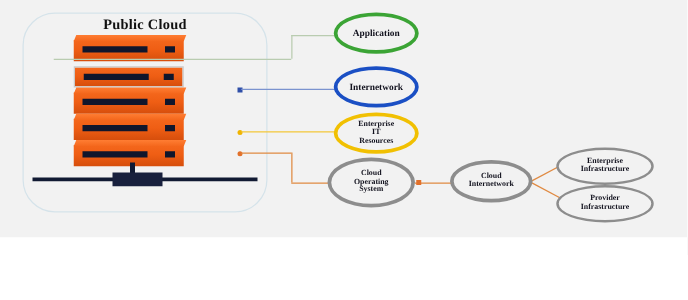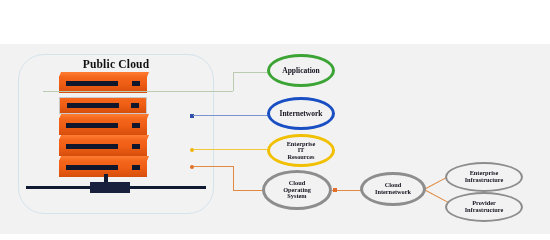--- a/index.html
+++ b/index.html
@@ -7,21 +7,20 @@
     padding: 0;
     background: #ffffff;
   }
   #canvas {
     position: relative;
     width: 550px;
     height: 190px;
     background: #f2f2f2;
     overflow: hidden;
     font-family: "Liberation Serif", "DejaVu Serif", serif;
-    margin-top: 44px;
   }
   
   .cloud-box {
     position: absolute;
     left: 18px;
     top: 10px;
     width: 196px;
     height: 160px;
     border: 1px solid #d5e3ea;
     border-radius: 26px;

